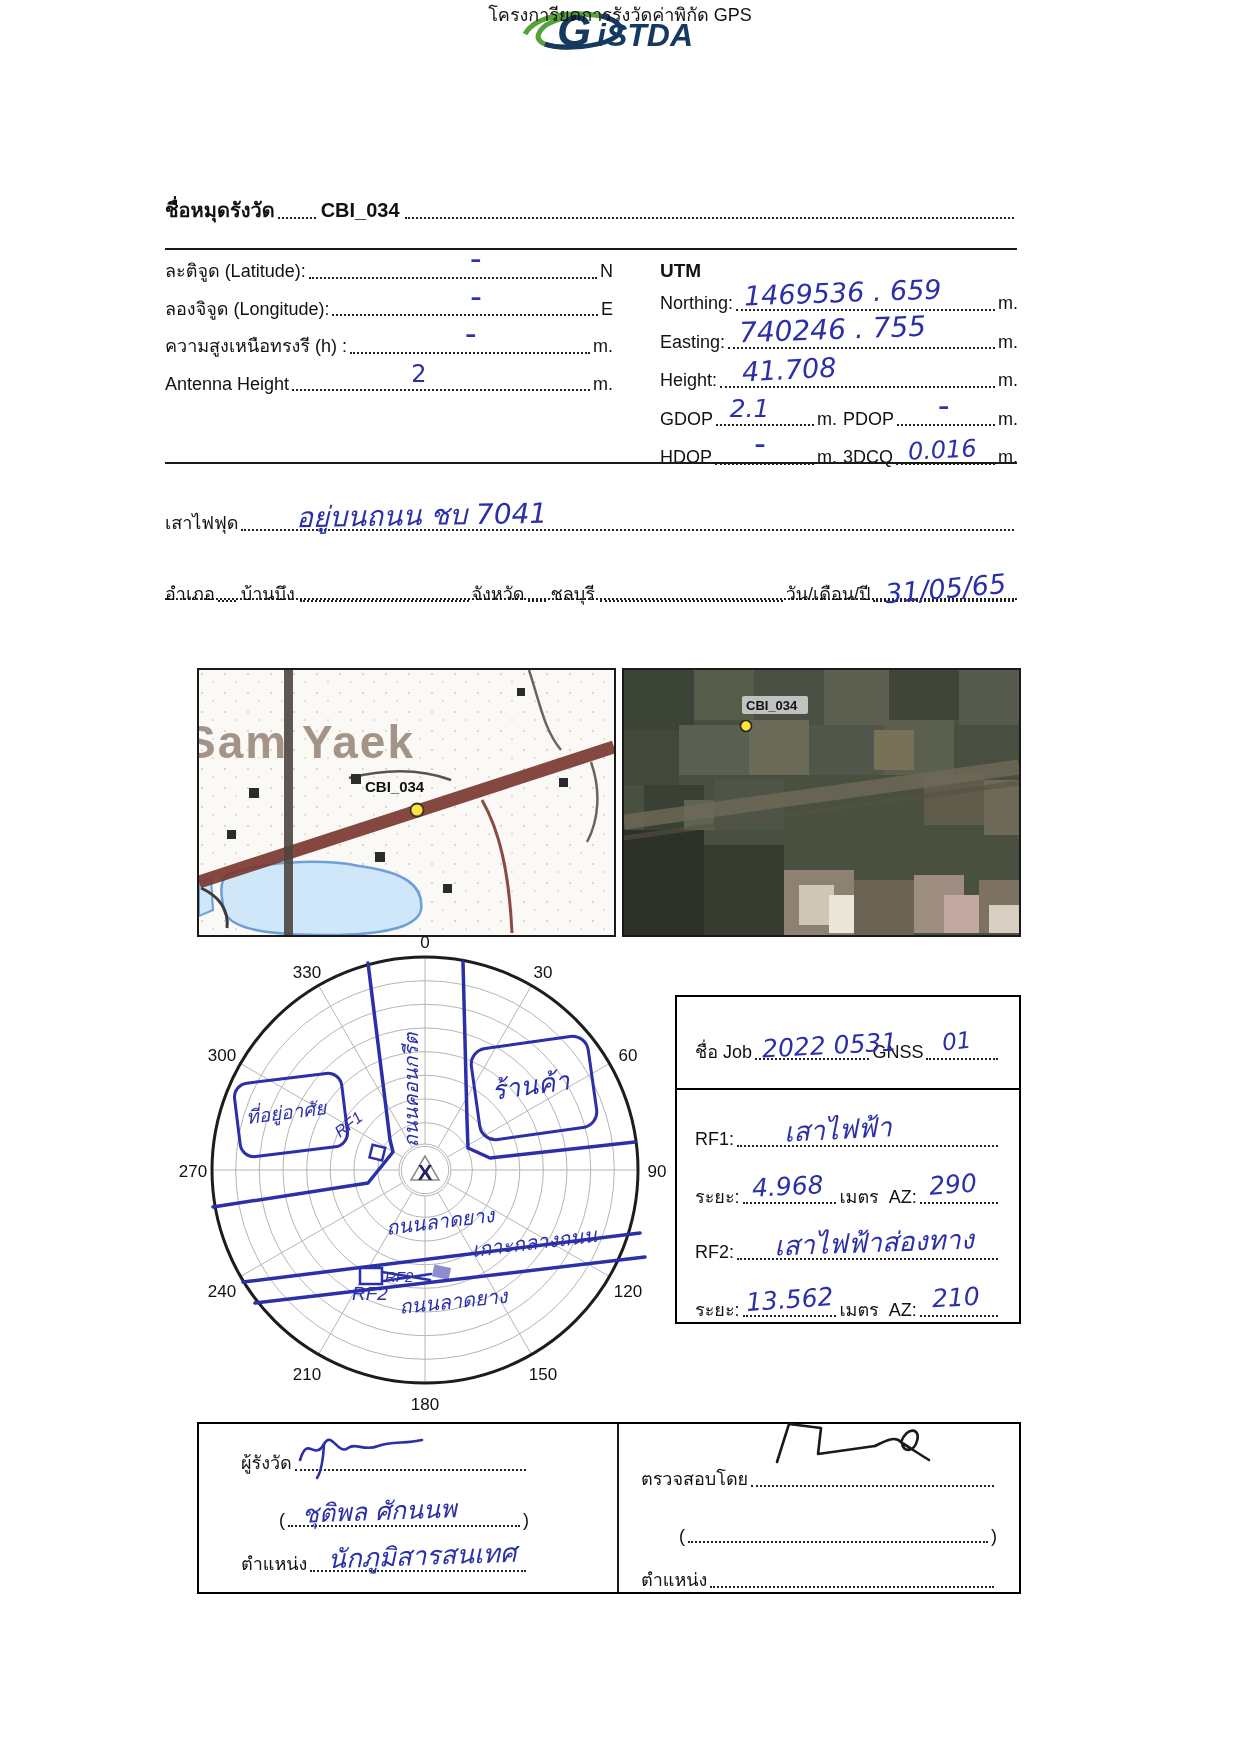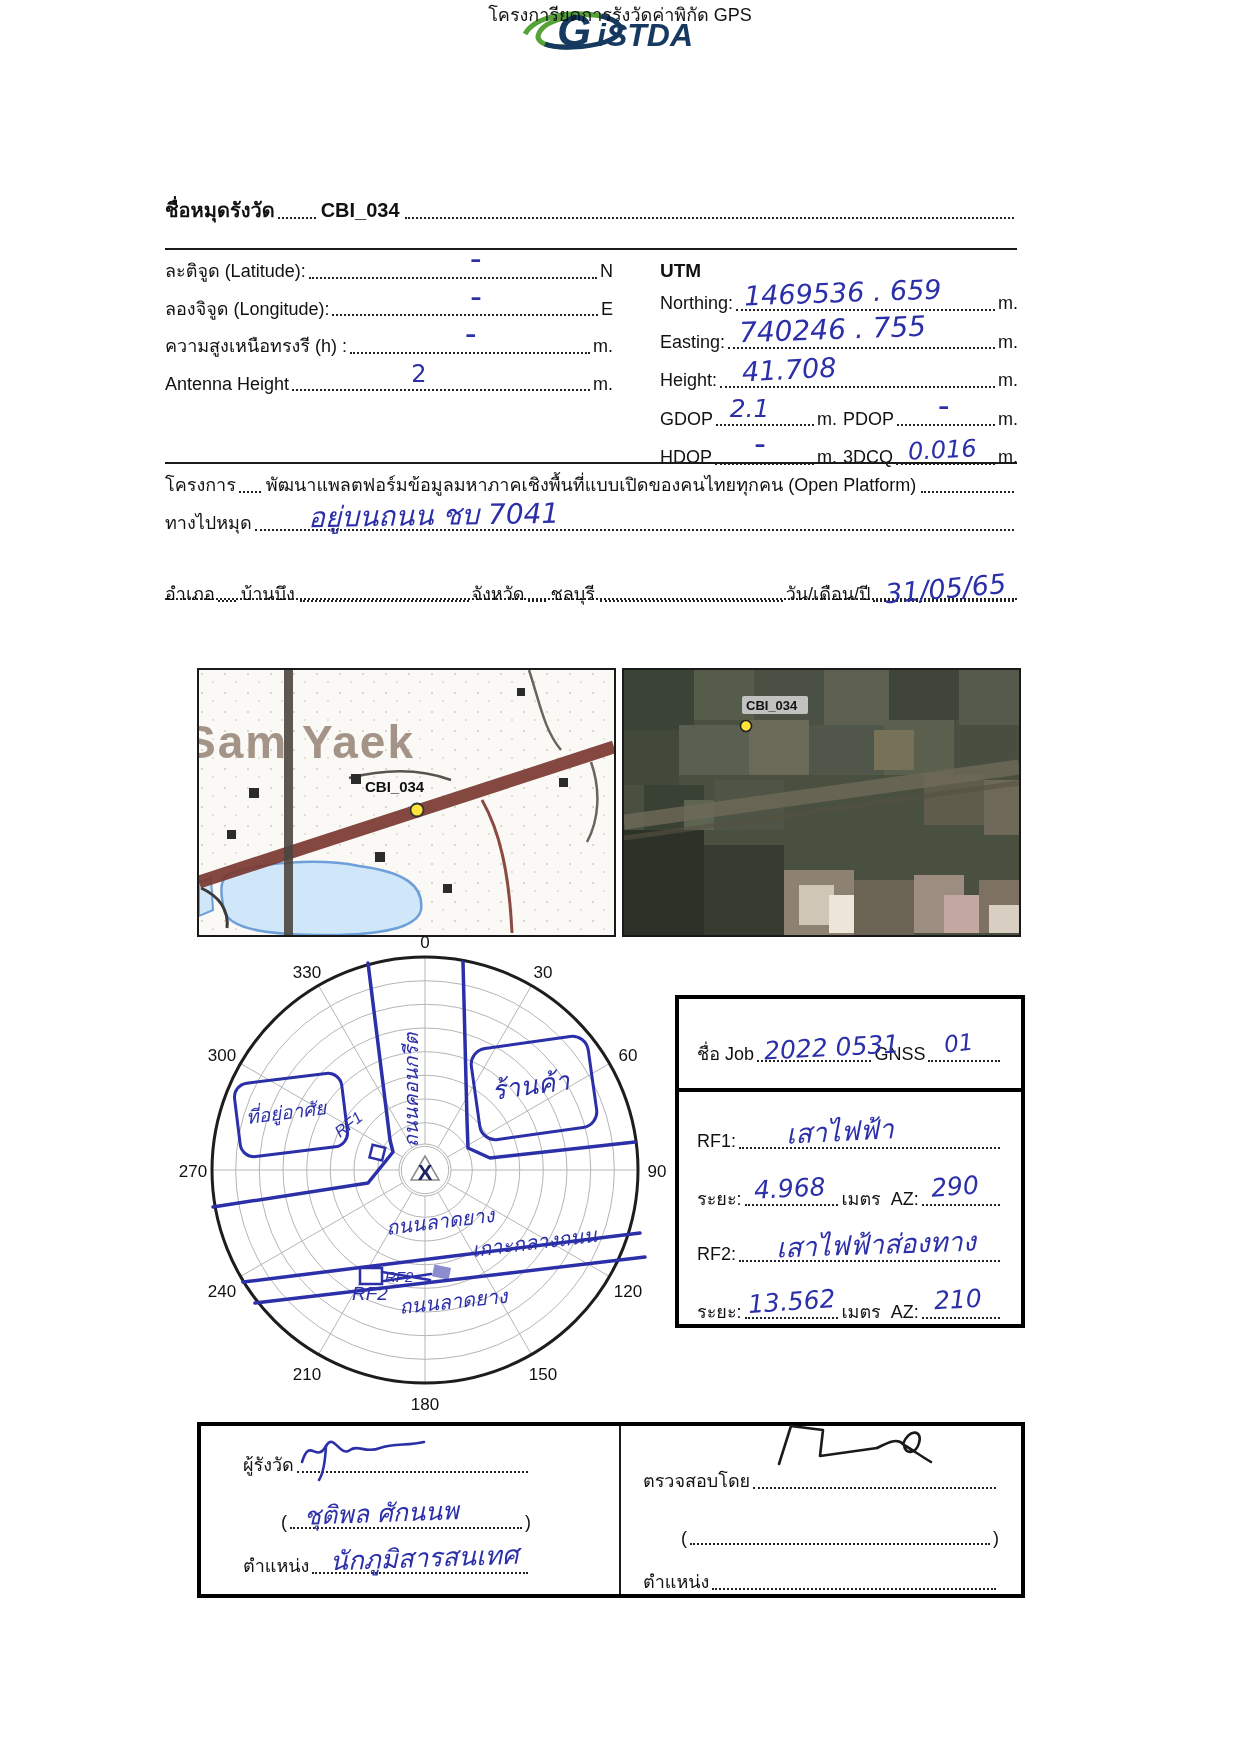--- a/index.html
+++ b/index.html
@@ -8,21 +8,21 @@
   .abs{position:absolute;}
   .frow{display:flex;align-items:flex-end;font-size:18px;line-height:1.25;}
   .lbl{white-space:nowrap;}
   .b{font-weight:bold;}
   .dots{flex:1 1 auto;border-bottom:2.2px dotted #222;margin:0 3px 4px 3px;position:relative;min-width:18px;height:2px;}
   .dots-fixed{flex:0 0 auto;}
   .pval{white-space:nowrap;margin:0 2px;}
   .hw{position:absolute;font-family:"DejaVu Sans",sans-serif;color:#2b2fa8;white-space:nowrap;bottom:-3px;}
   .hw.it{font-style:italic;}
   .hr{position:absolute;background:#1a1a1a;height:2px;}
-  .box{position:absolute;border:4px solid #000000;background:#fff;}
+  .box{position:absolute;border:2px solid #000000;background:#fff;}
   .sigcell{position:absolute;}
   svg text{font-family:"Liberation Sans",sans-serif;}
   .inkpath{stroke:#2b2fa8;fill:none;stroke-linecap:round;stroke-linejoin:round;}
 </style>
 </head>
 <body>
 
 <div class="page">
 
   <div class="abs" style="left:0;right:0;top:104;text-align:center;">
@@ -119,28 +119,22 @@
       <span class="lbl" style="margin-left:6px;">3DCQ</span>
       <span class="dots">
         <span class="hw it" style="left:12%;bottom:-2px;font-size:24px;transform:rotate(-3deg);">0.016</span>
       </span>
       <span class="lbl">m.</span>
     </div>
   </div>
 
   <div class="hr" style="left:165px;top:462px;width:852px;"></div>
 
-  <div class="frow abs" style="left:165px;top:474px;width:852px;">
-    <span class="lbl">โครงการ</span>
-    <span class="dots dots-fixed" style="width:22px;"></span>
-    <span class="pval">พัฒนาแพลตฟอร์มข้อมูลมหาภาคเชิงพื้นที่แบบเปิดของคนไทยทุกคน (Open Platform)</span>
-    <span class="dots"></span>
-  </div>
   <div class="frow abs" style="left:165px;top:512px;width:852px;">
-    <span class="lbl">ทางไปหมุด</span>
+    <span class="lbl">เสาไฟฟุด</span>
     <span class="dots">
       <span class="hw it" style="left:7%;bottom:-4px;font-size:28px;transform:rotate(-1deg);">อยู่บนถนน ชบ 7041</span>
     </span>
   </div>
   <div class="abs" style="left:165px;top:596px;width:852px;border-bottom:2.2px dotted #222;height:2px;"></div>
   <div class="frow abs" style="left:165px;top:583px;width:852px;">
     <span class="lbl">อำเภอ</span>
     <span class="dots dots-fixed" style="width:16px;"></span>
     <span class="pval">บ้านบึง</span>
     <span class="dots" style="flex-grow:2.4;"></span>

